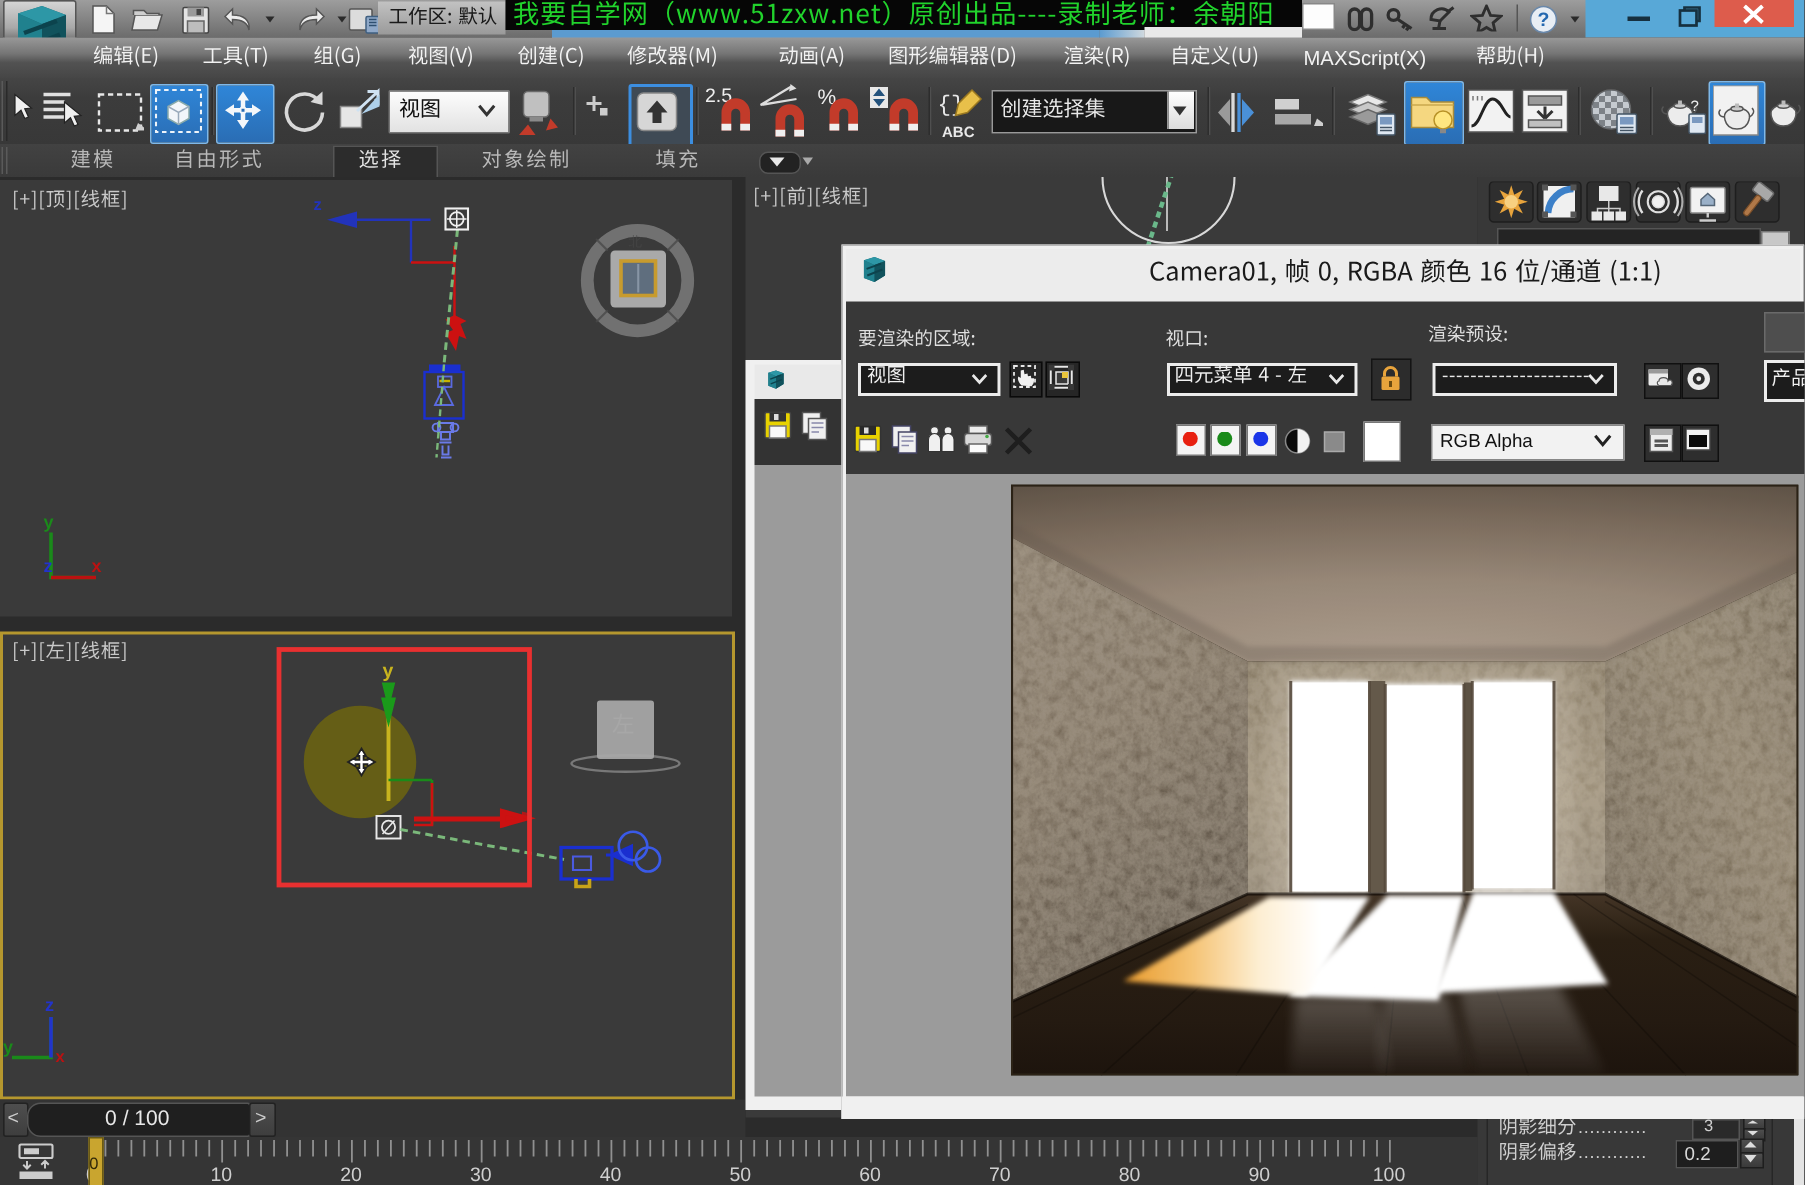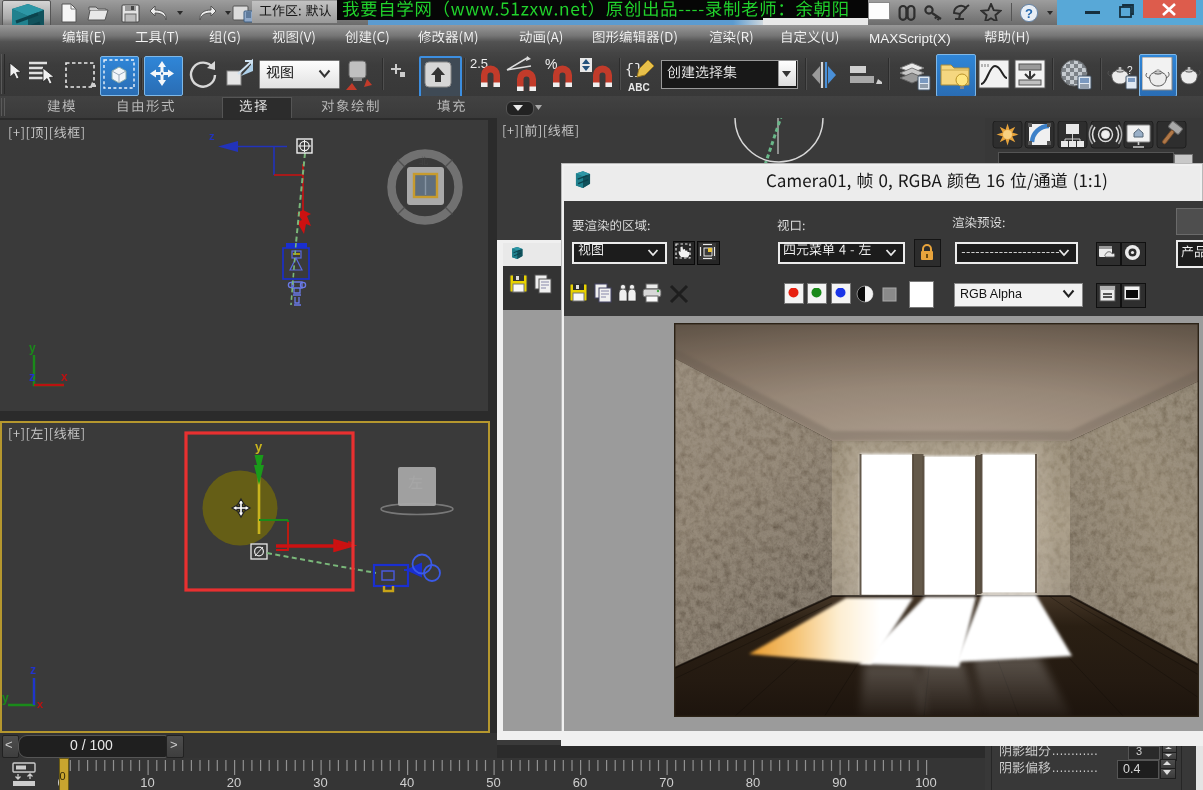--- a/index.html
+++ b/index.html
@@ -1214,21 +1214,21 @@
     <path d="M6.5 5 L10 2 L3 2 Z" fill="#ddd"></path>
   </svg>
 <svg style="position:absolute;left:999px;top:761px;overflow:visible" width="2" height="2" fill="#cfcfcf">
     <use href="#g9634" transform="translate(0.0,11.4) scale(0.01300)"></use>
     <use href="#g5f71" transform="translate(13.0,11.4) scale(0.01300)"></use>
     <use href="#g504f" transform="translate(26.0,11.4) scale(0.01300)"></use>
     <use href="#g79fb" transform="translate(39.0,11.4) scale(0.01300)"></use>
   </svg>
 <div style="position:absolute;left:1052px;top:761px;font:400 12px 'Liberation Sans',sans-serif;color:#cfcfcf;white-space:nowrap;letter-spacing:0.5px;">............</div>
 <div style="position:absolute;left:1117px;top:760px;width:40px;height:17px;background:#1e1e1e;border:1px solid #555"></div>
-<div style="position:absolute;left:1123px;top:762px;font:400 12.5px 'Liberation Sans',sans-serif;color:#d8d8d8;white-space:nowrap;">0.4</div>
+<div style="position:absolute;left:1123px;top:762px;font:400 12.5px 'Liberation Sans',sans-serif;color:#d8d8d8;white-space:nowrap;">0.2</div>
 <div style="position:absolute;left:1160px;top:759px;width:14px;height:9px;background:linear-gradient(#4e4e4e,#3a3a3a);border:1px solid #1e1e1e"></div>
 <svg style="position:absolute;left:1160px;top:759px;" width="14" height="9" viewBox="0 0 14 9">
     <path d="M7.0 2 L11 6 L3 6 Z" fill="#ddd"></path>
   </svg>
 <div style="position:absolute;left:1160px;top:768px;width:14px;height:9px;background:linear-gradient(#4e4e4e,#3a3a3a);border:1px solid #1e1e1e"></div>
 <svg style="position:absolute;left:1160px;top:768px;" width="14" height="9" viewBox="0 0 14 9">
     <path d="M7.0 7 L11 2 L3 2 Z" fill="#ddd"></path>
   </svg>
 <div style="position:absolute;left:1181px;top:745px;width:1px;height:45px;background:#262626"></div>
 <div style="position:absolute;left:561px;top:731px;width:642px;height:15px;background:#f0f0f0"></div>

